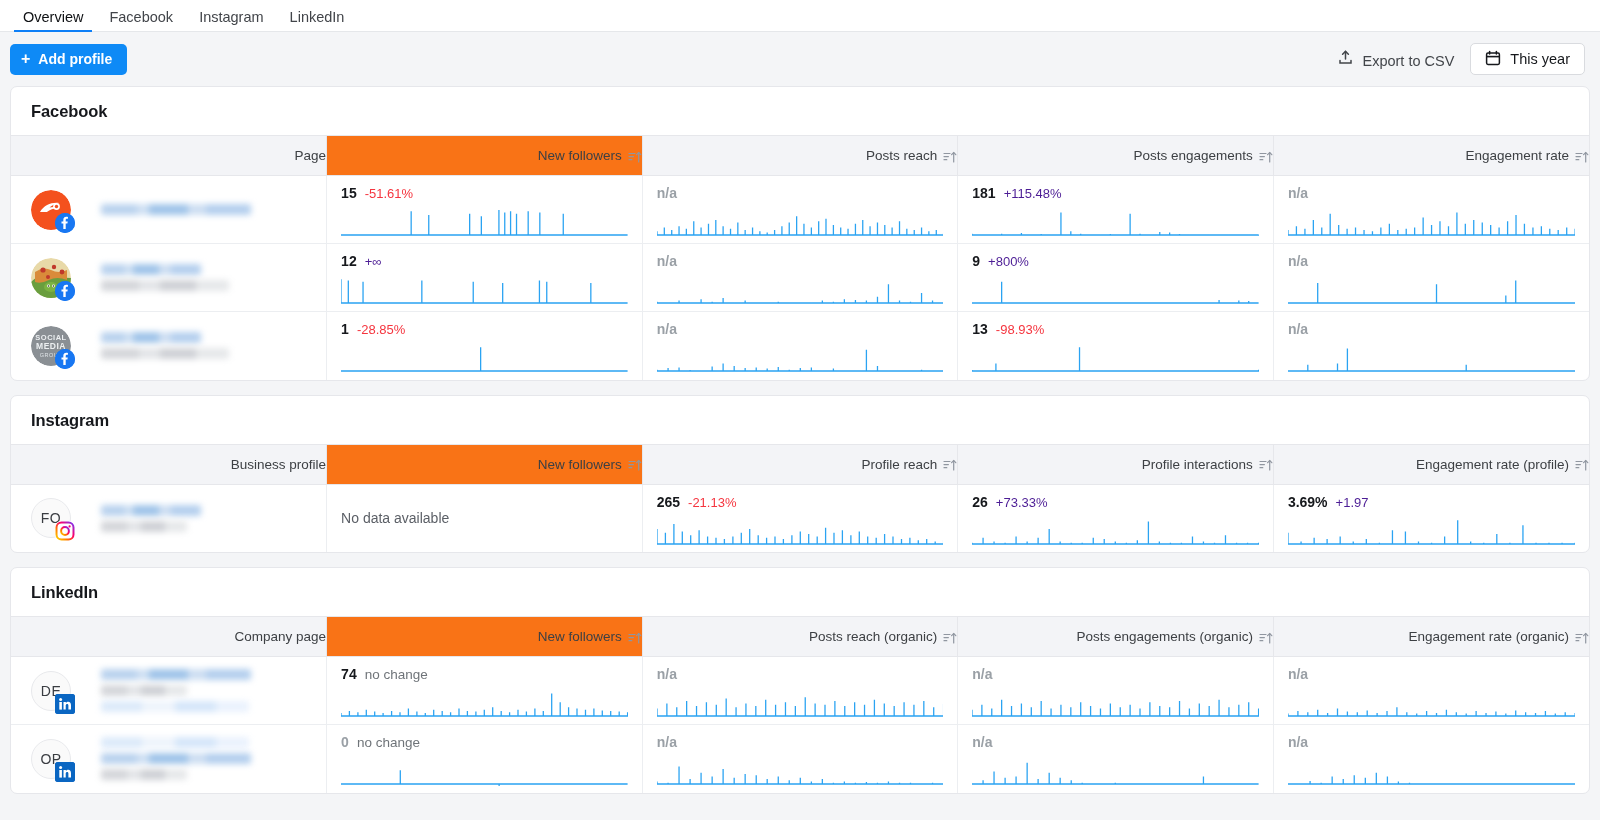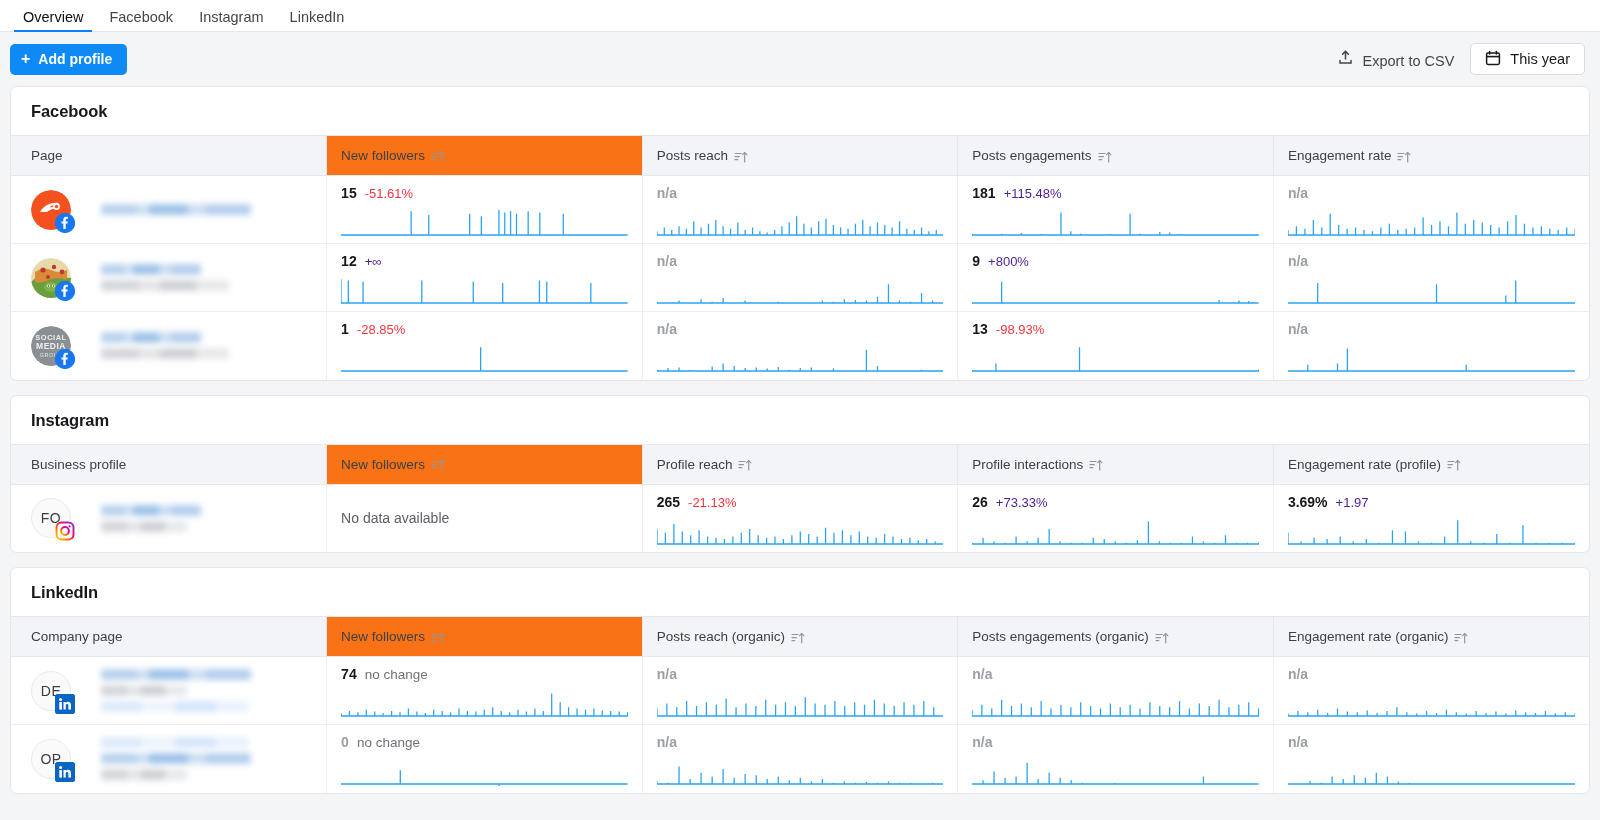--- a/index.html
+++ b/index.html
@@ -102,21 +102,21 @@
     padding: 15px 20px 14px 20px;
     letter-spacing: -0.1px;
   }
 
   table.grid { width: 100%; border-collapse: collapse; table-layout: fixed; }
   table.grid th {
     background: #f3f4f7;
     border-top: 1px solid #e6e7eb;
     border-bottom: 1px solid #e6e7eb;
     border-left: 1px solid #e6e7eb;
-    text-align: left;
+    text-align: right;
     font-weight: normal;
     font-size: 13.5px;
     color: #3d4044;
     height: 40px;
     padding: 0 0 0 14px;
     vertical-align: middle;
     white-space: nowrap;
   }
   table.grid th:first-child { border-left: none; padding-left: 20px; }
   table.grid th.sorted { background: #f97316; }

